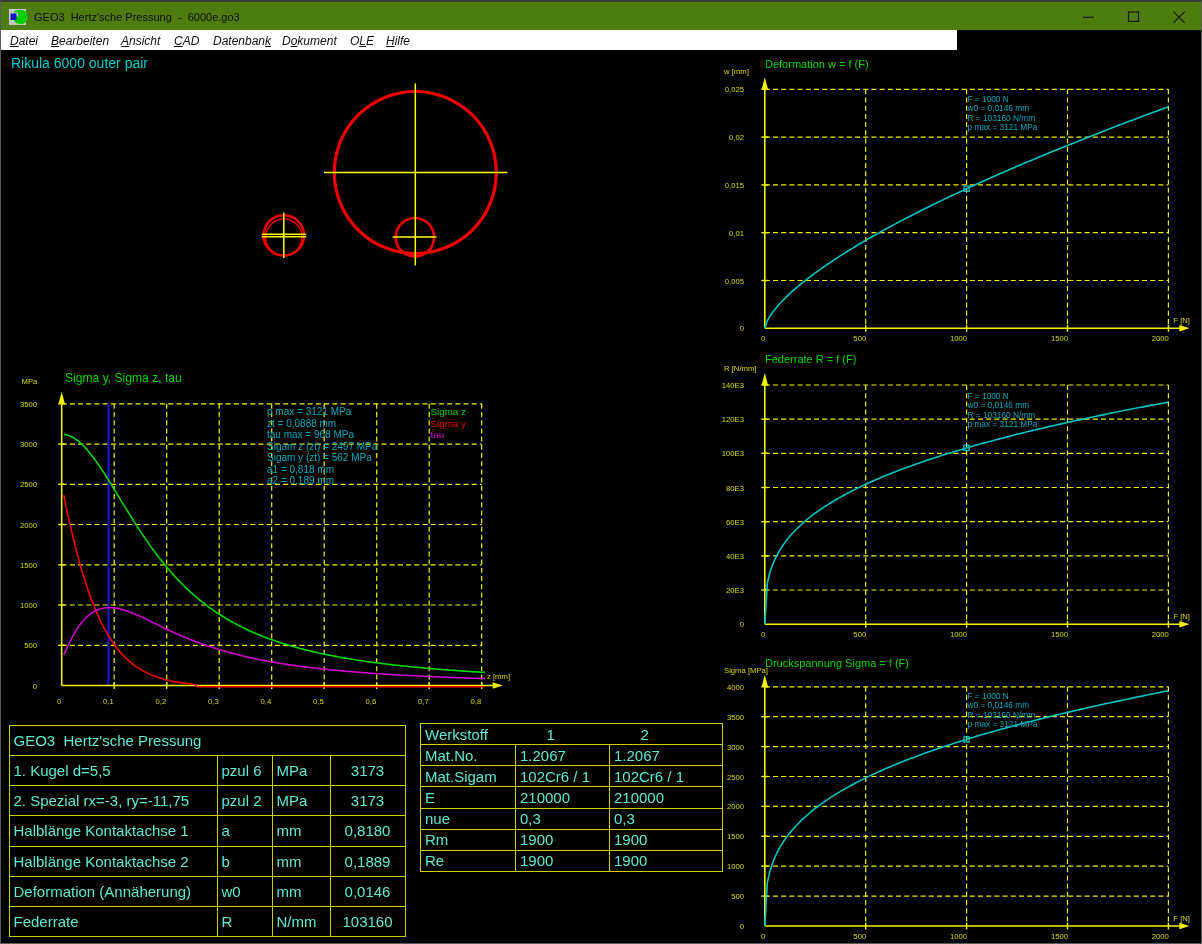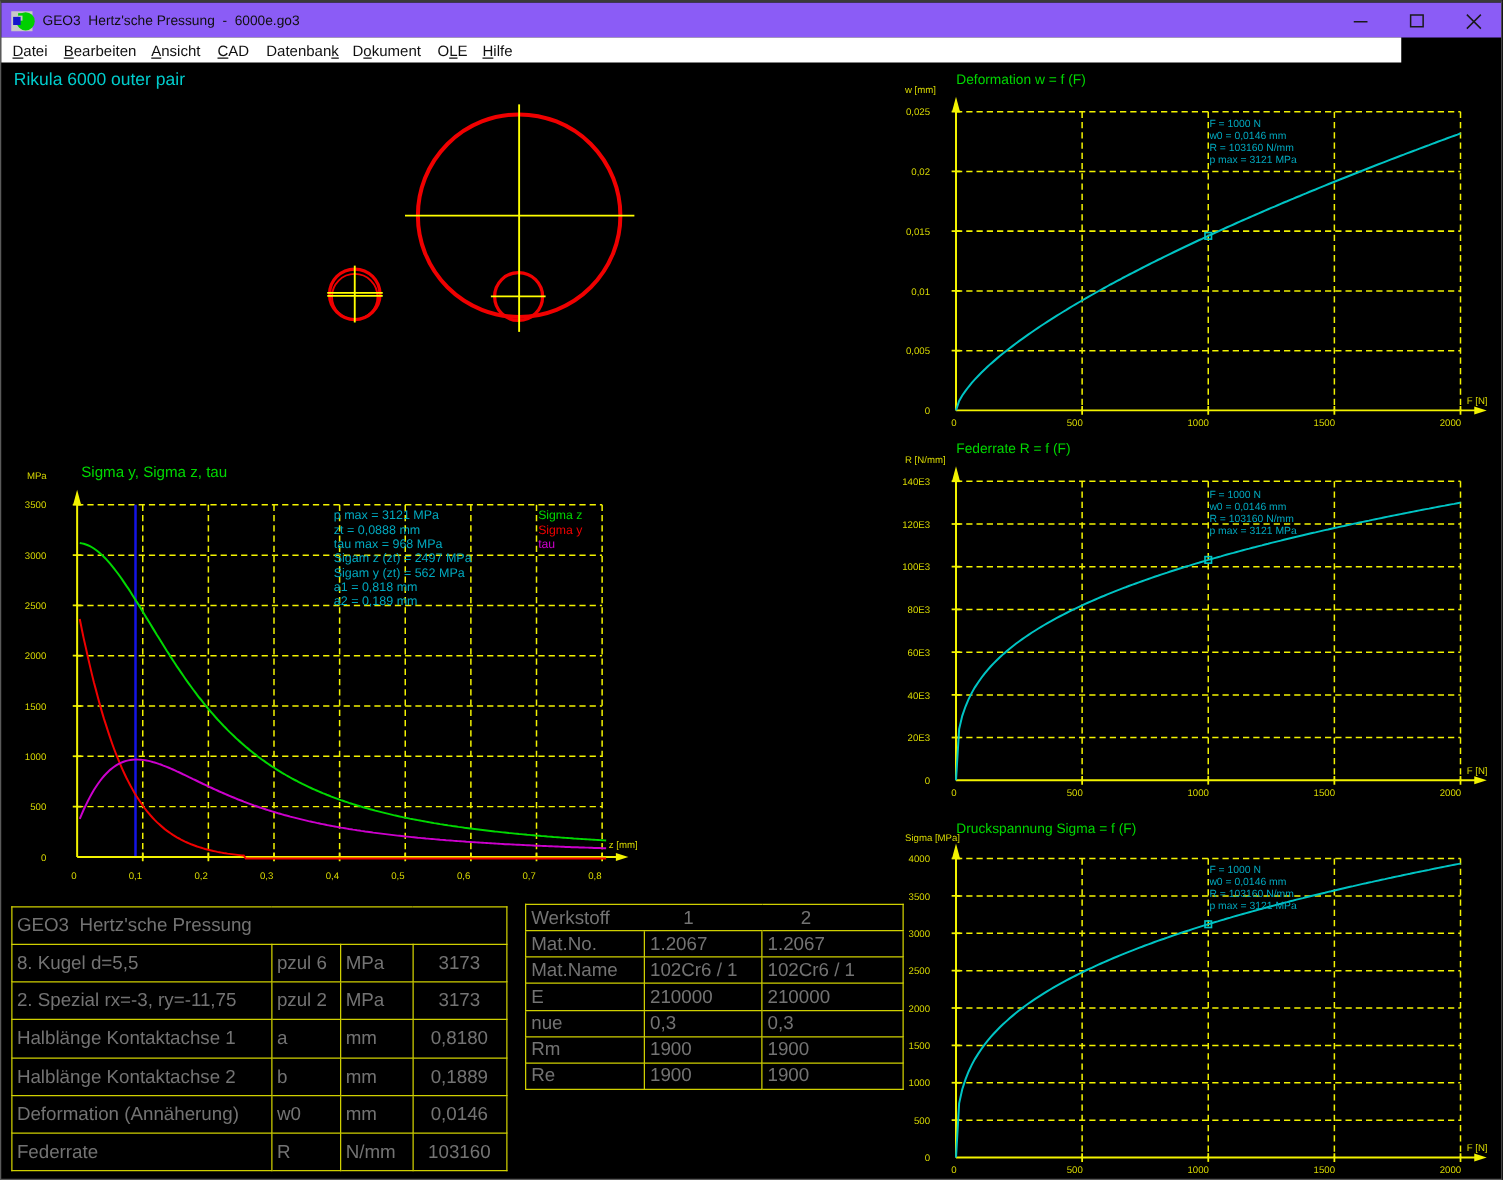--- a/index.html
+++ b/index.html
@@ -1,29 +1,29 @@
 <!DOCTYPE html>
 <html><head><meta charset="utf-8">
 <style>
 * { margin:0; padding:0; box-sizing:border-box; }
 html,body { width:1202px; height:944px; background:#000; overflow:hidden;
   font-family:"Liberation Sans", sans-serif; }
 #win { position:relative; width:1202px; height:944px; background:#000; }
 #frame { position:absolute; left:0; top:0; width:1202px; height:944px;
   border:1px solid #5a5a5a; border-top:2px solid #3a3a3a; z-index:30; pointer-events:none; }
-#titlebar { position:absolute; left:1px; top:2px; width:1200px; height:28px; background:#8b5cf6; }
+#titlebar { position:absolute; left:1px; top:2px; width:1200px; height:28px; background:#4d7c0f; }
 #titlebar .txt { position:absolute; left:33px; top:9px; font-size:11px; color:#101010; }
-#menubar { position:absolute; left:1px; top:30px; width:1120px; height:20px; background:#fff; }
+#menubar { position:absolute; left:1px; top:30px; width:956px; height:20px; background:#fff;font-style:italic; }
 #menubar span { position:absolute; top:4px; font-size:12px; color:#101010; }
 #menubar u { text-decoration:underline; }
 .winbtn { position:absolute; top:0; height:30px; }
 #rikula { position:absolute; left:11px; top:55px; font-size:14px; color:#00cccc; }
 svg text { font-family:"Liberation Sans", sans-serif; }
 .t { position:absolute; border-collapse:collapse; table-layout:fixed;
-  font-size:15px; color:#737373; }
+  font-size:15px; color:#5eead4; }
 .t td { border:1.3px solid #cfcf00; padding:0 0 0 4px; height:21px;
   white-space:nowrap; overflow:hidden; }
 .t td.c { text-align:center; padding:0; }
 .t tr.nb td { border-left:none; border-right:none; }
 .t tr.nb td:first-child { border-left:1.3px solid #cfcf00; }
 .t tr.nb td:last-child { border-right:1.3px solid #cfcf00; }
 </style></head>
 <body>
 <div id="win">
   <div id="frame"></div>
@@ -333,21 +333,21 @@
         <col style="width:208px">
         <col style="width:55px">
         <col style="width:58px">
         <col>
       </colgroup>
 <tbody>
         <tr>
           <td colspan="4">GEO3&nbsp; Hertz'sche Pressung</td>
         </tr>
 <tr>
-          <td>8. Kugel d=5,5</td>
+          <td>1. Kugel d=5,5</td>
           <td>pzul 6</td>
           <td>MPa</td>
           <td class="c">3173</td>
         </tr>
 <tr>
           <td>2. Spezial rx=-3, ry=-11,75</td>
           <td>pzul 2</td>
           <td>MPa</td>
           <td class="c">3173</td>
         </tr>
@@ -388,21 +388,21 @@
           <td>Werkstoff</td>
           <td style="padding-left:31px">1</td>
           <td style="padding-left:31px">2</td>
         </tr>
 <tr>
           <td>Mat.No.</td>
           <td>1.2067</td>
           <td>1.2067</td>
         </tr>
 <tr>
-          <td>Mat.Name</td>
+          <td>Mat.Sigam</td>
           <td>102Cr6 / 1</td>
           <td>102Cr6 / 1</td>
         </tr>
 <tr>
           <td>E</td>
           <td>210000</td>
           <td>210000</td>
         </tr>
 <tr>
           <td>nue</td>

